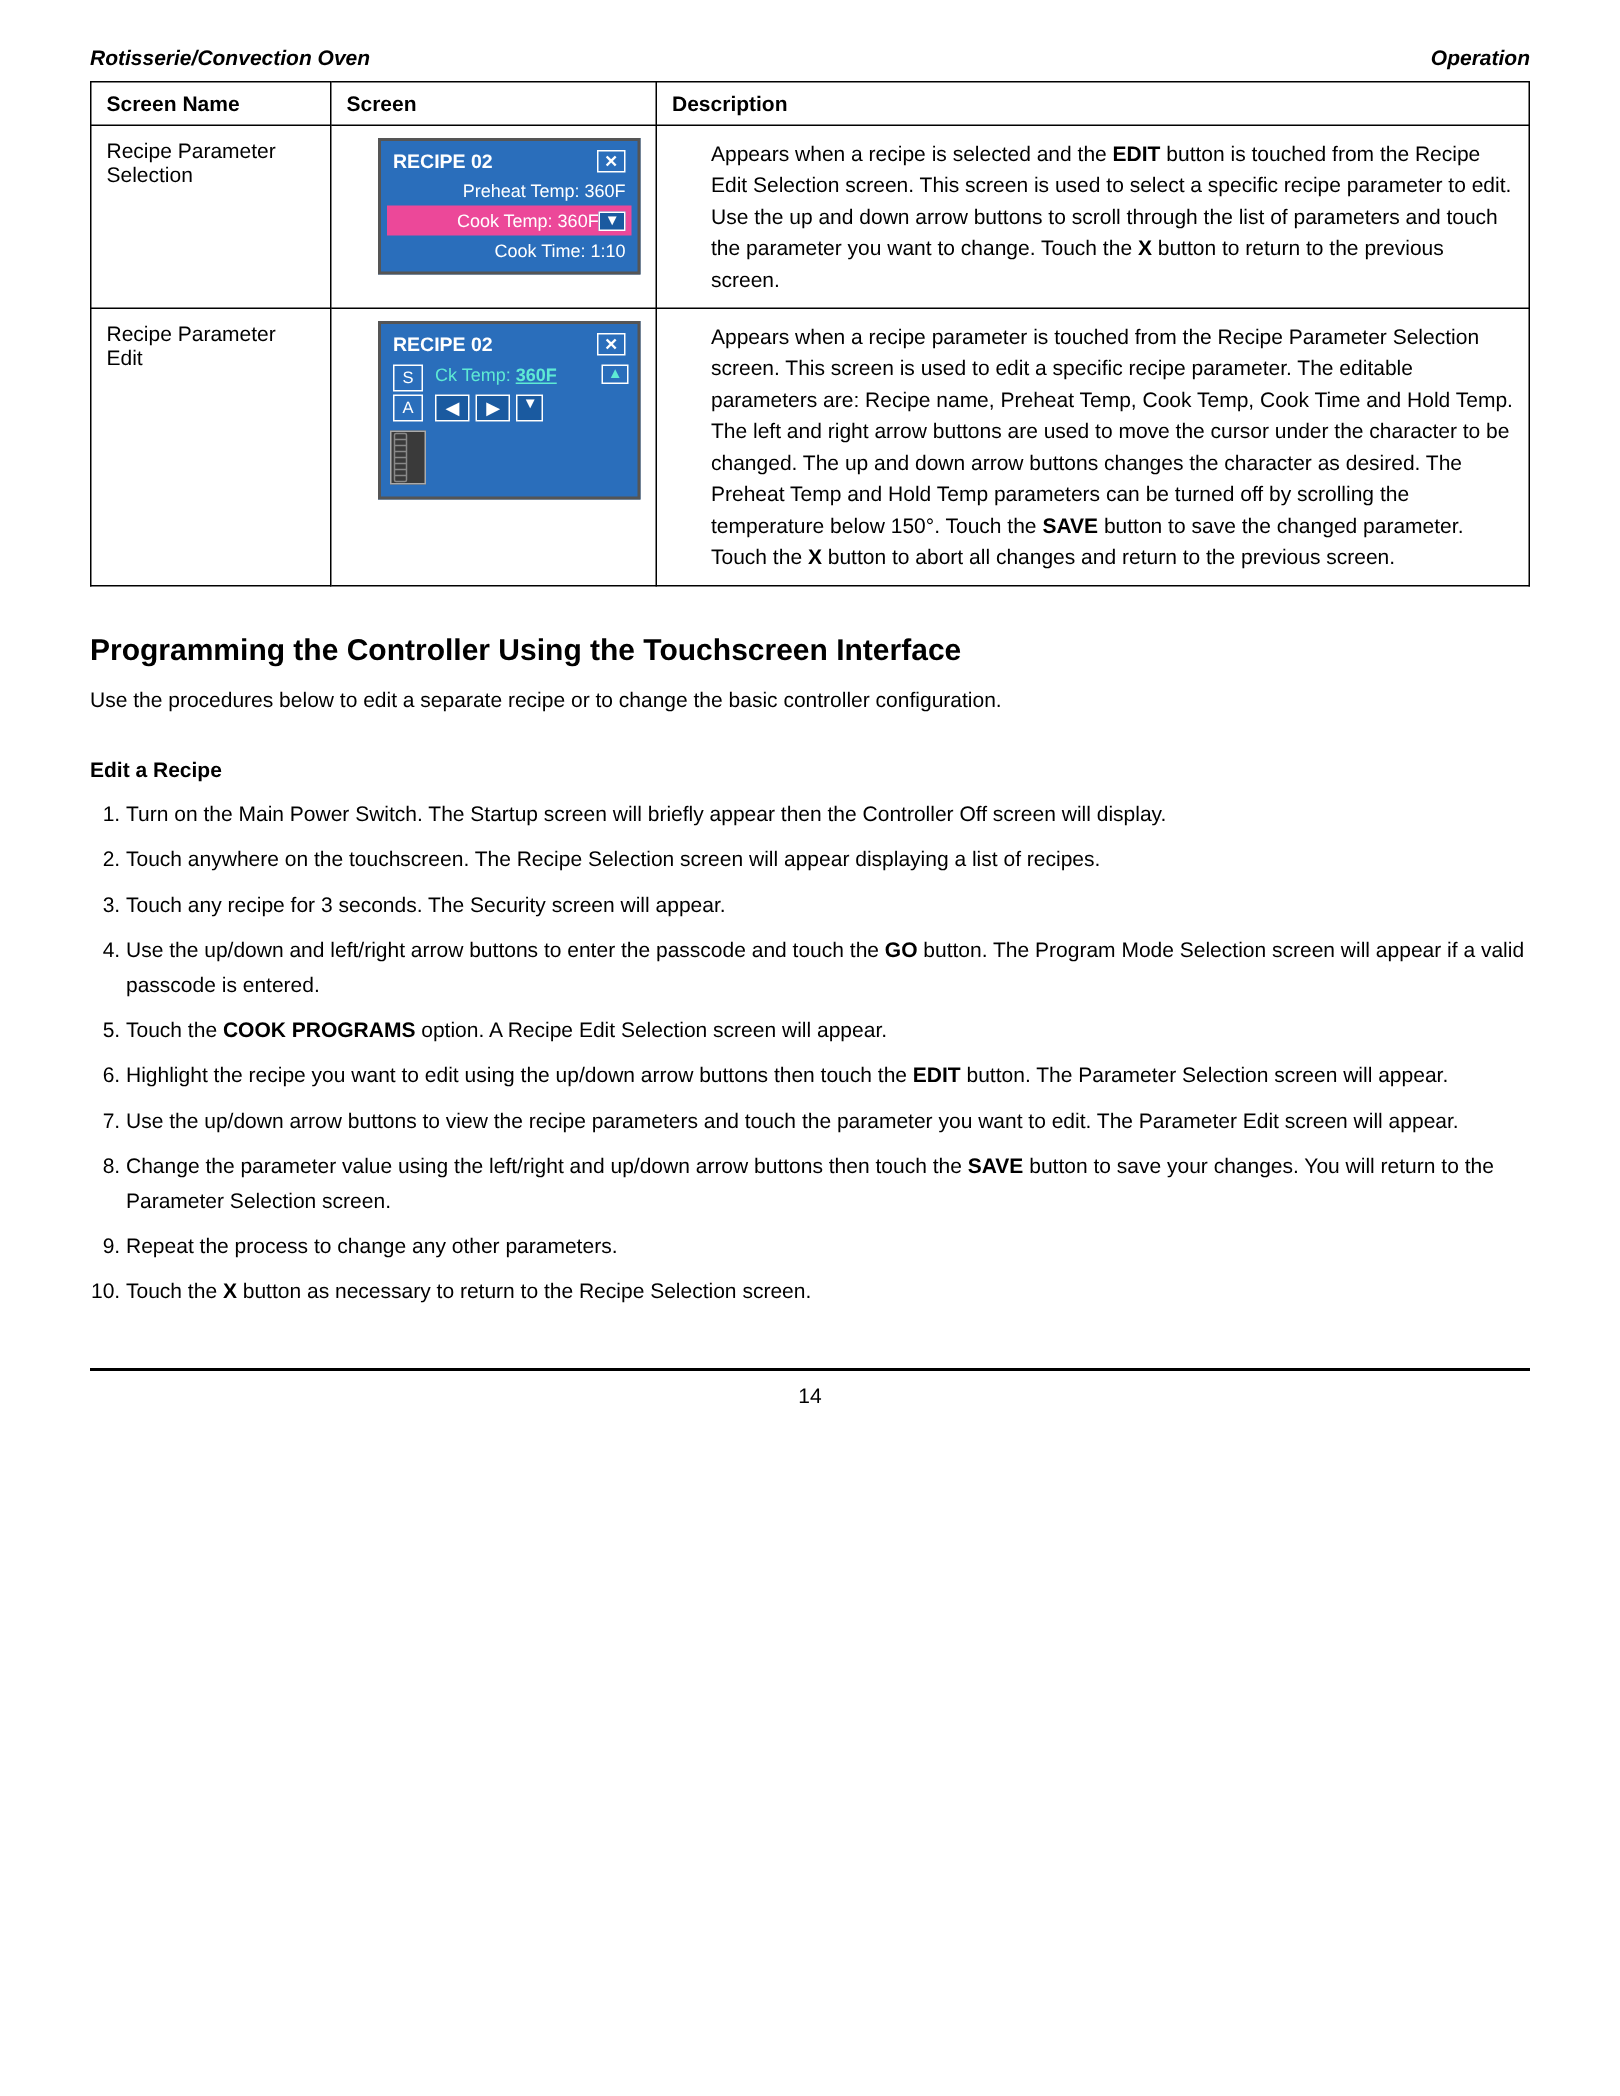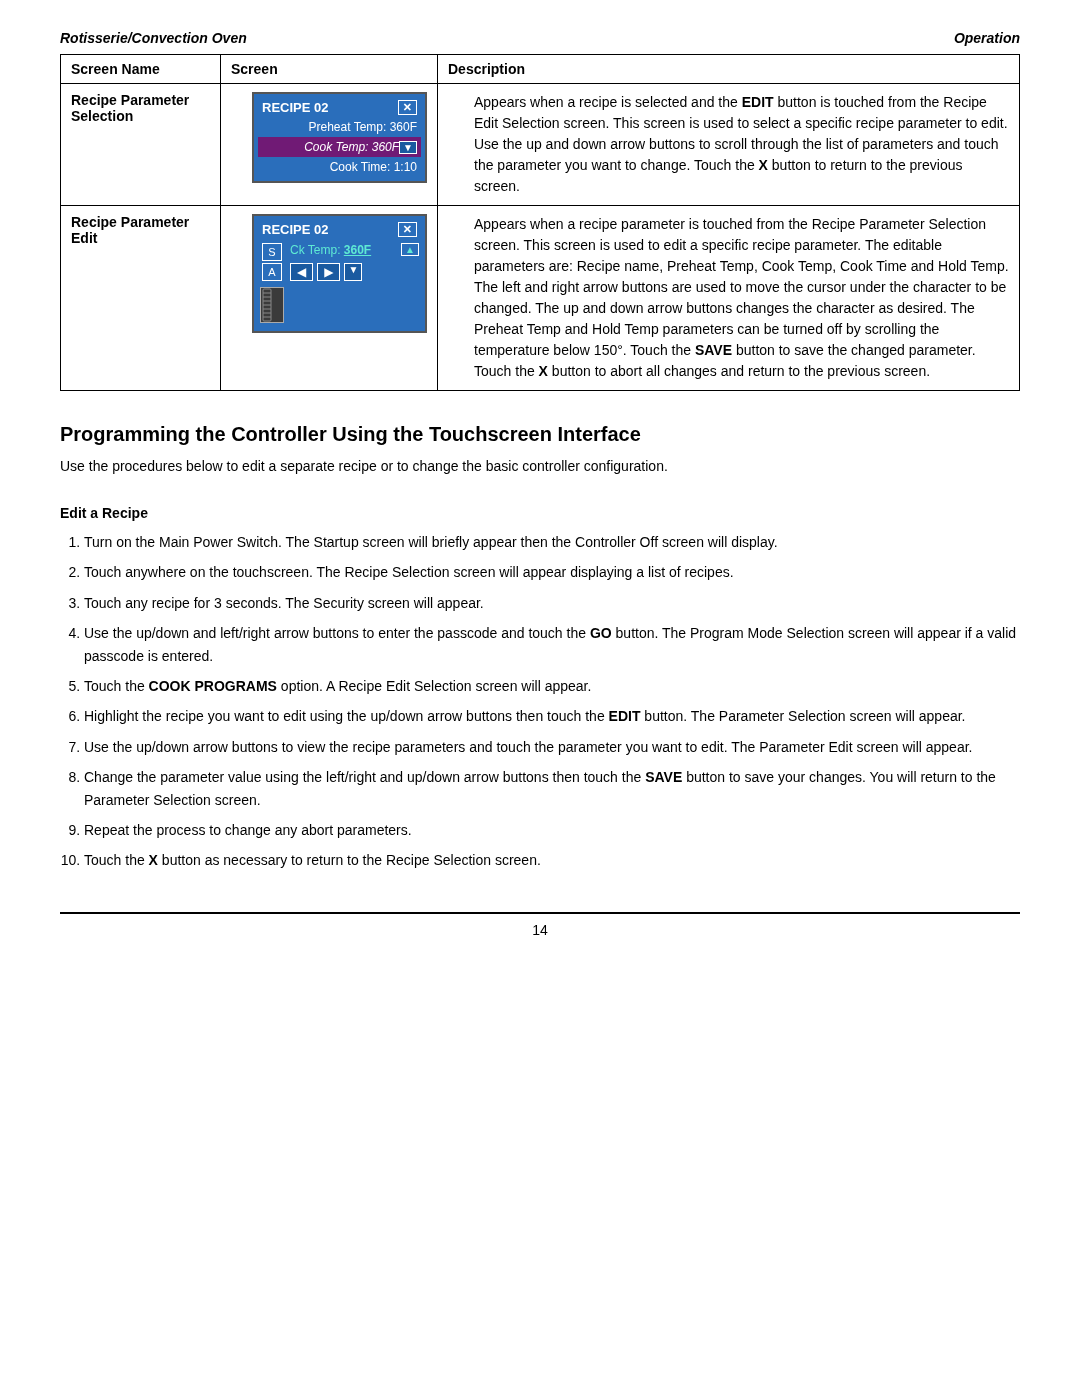--- a/index.html
+++ b/index.html
@@ -44,21 +44,20 @@
       background: #fff;
     }
     .main-table td {
       border: 1.5px solid #000;
       padding: 8px 10px;
       vertical-align: top;
     }
     .main-table td:first-child {
       width: 160px;
       font-size: 14px;
-      font-weight: bold;
     }
     .main-table td:nth-child(2) {
       width: 200px;
       padding-left: 31px;
     }
     .main-table td:nth-child(3) {
       font-size: 14px;
       line-height: 1.5;
       padding-left: 36px;
     }
@@ -92,22 +91,21 @@
     }
     .screen-mock-1 .param-row {
       display: flex;
       justify-content: flex-end;
       align-items: center;
       padding: 3px 4px;
       color: #fff;
       font-size: 12px;
     }
     .screen-mock-1 .param-row.selected {
-      background: #701a75;
-      font-style: italic;
+      background: #ec4899;
     }
     .screen-mock-1 .scroll-btn {
       border: 1px solid #fff;
       padding: 0 3px;
       font-size: 10px;
       color: #fff;
       background: #1a5aa0;
       cursor: pointer;
     }
 
@@ -337,19 +335,19 @@
 
 <ol>
   <li>Turn on the Main Power Switch. The Startup screen will briefly appear then the Controller Off screen will display.</li>
   <li>Touch anywhere on the touchscreen. The Recipe Selection screen will appear displaying a list of recipes.</li>
   <li>Touch any recipe for 3 seconds. The Security screen will appear.</li>
   <li>Use the up/down and left/right arrow buttons to enter the passcode and touch the <strong>GO</strong> button. The Program Mode Selection screen will appear if a valid passcode is entered.</li>
   <li>Touch the <strong>COOK PROGRAMS</strong> option. A Recipe Edit Selection screen will appear.</li>
   <li>Highlight the recipe you want to edit using the up/down arrow buttons then touch the <strong>EDIT</strong> button. The Parameter Selection screen will appear.</li>
   <li>Use the up/down arrow buttons to view the recipe parameters and touch the parameter you want to edit. The Parameter Edit screen will appear.</li>
   <li>Change the parameter value using the left/right and up/down arrow buttons then touch the <strong>SAVE</strong> button to save your changes. You will return to the Parameter Selection screen.</li>
-  <li>Repeat the process to change any abort parameters.</li>
+  <li>Repeat the process to change any other parameters.</li>
   <li>Touch the <strong>X</strong> button as necessary to return to the Recipe Selection screen.</li>
 </ol>
 
 <div class="page-footer">
   <span>14</span>
 </div>
 
 </body></html>

